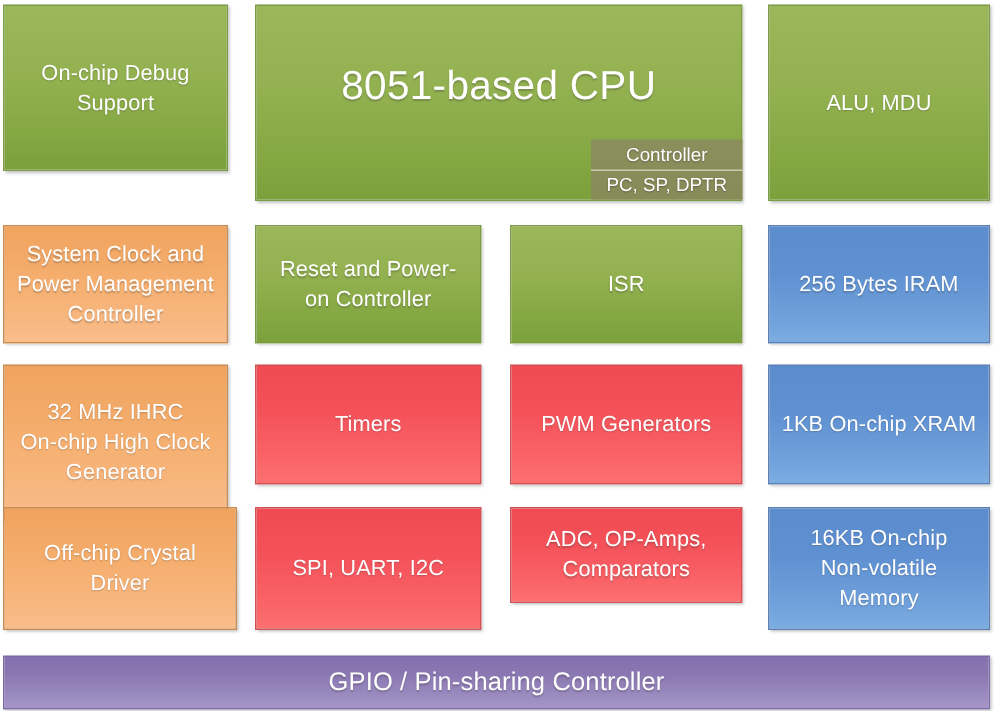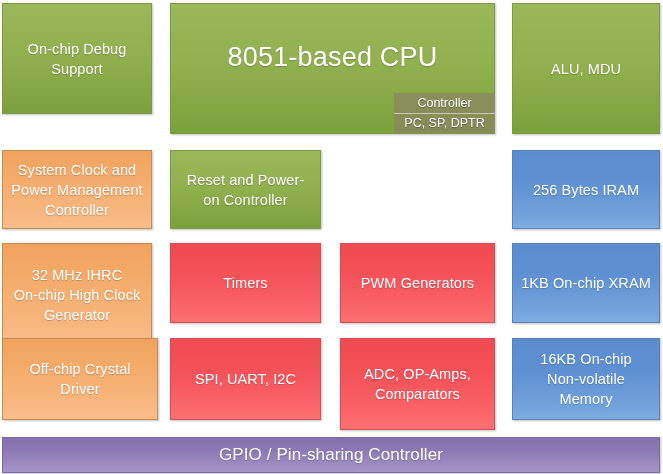--- a/index.html
+++ b/index.html
@@ -132,20 +132,23 @@
 
   <div class="block c-orange" id="blk-sysclk" style="left: 2px; top: 150px; width: 150px; height: 79px;">
     <span class="label">System Clock and
 Power Management
 Controller</span>
   </div>
   <div class="block c-green" id="blk-reset" style="left: 170px; top: 150px; width: 151px; height: 79px;">
     <span class="label">Reset and Power-
 on Controller</span>
   </div>
+  <div class="block c-green" id="blk-isr" style="left: 340px; top: 150px; width: 155px; height: 79px;">
+    <span class="label">ISR</span>
+  </div>
   <div class="block c-blue" id="blk-iram" style="left: 512px; top: 150px; width: 148px; height: 79px;">
     <span class="label">256 Bytes IRAM</span>
   </div>
 
   <div class="block c-orange" id="blk-ihrc" style="left: 2px; top: 243px; width: 150px; height: 104px;">
     <span class="label">32 MHz IHRC
 On-chip High Clock
 Generator</span>
   </div>
   <div class="block c-red" id="blk-timers" style="left: 170px; top: 243px; width: 151px; height: 80px;">
@@ -158,21 +161,21 @@
     <span class="label">1KB On-chip XRAM</span>
   </div>
 
   <div class="block c-orange" id="blk-crystal" style="left: 2px; top: 338px; width: 156px; height: 82px;">
     <span class="label">Off-chip Crystal
 Driver</span>
   </div>
   <div class="block c-red" id="blk-serial" style="left: 170px; top: 338px; width: 151px; height: 82px;">
     <span class="label">SPI, UART, I2C</span>
   </div>
-  <div class="block c-red" id="blk-analog" style="left: 340px; top: 338px; width: 155px; height: 92px;">
+  <div class="block c-red" id="blk-analog" style="left: 340px; top: 338px; width: 155px; height: 64px;">
     <span class="label">ADC, OP-Amps,
 Comparators</span>
   </div>
   <div class="block c-blue" id="blk-nvm" style="left: 512px; top: 338px; width: 148px; height: 82px;">
     <span class="label">16KB On-chip
 Non-volatile
 Memory</span>
   </div>
 
   <div class="block c-purple" id="gpio-bar" style="left: 2px; top: 437px; width: 658px; height: 36px;">

